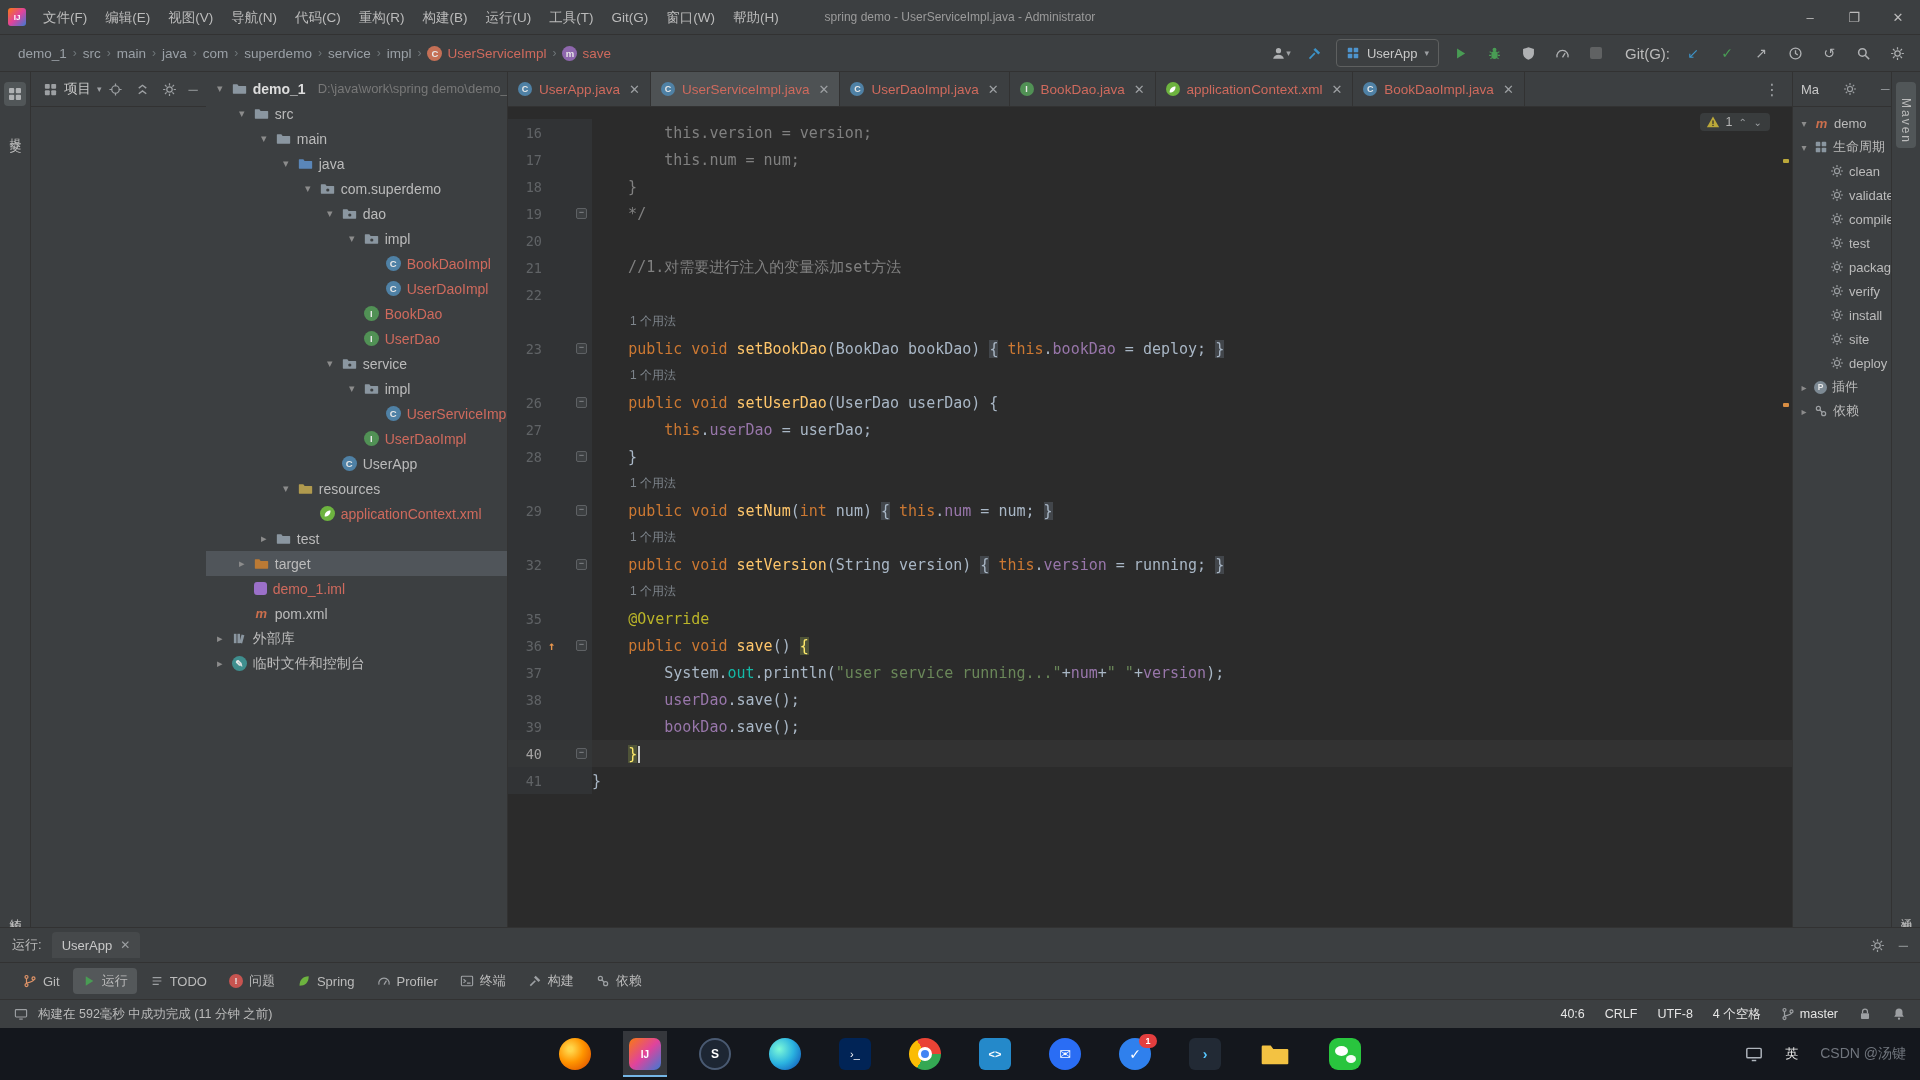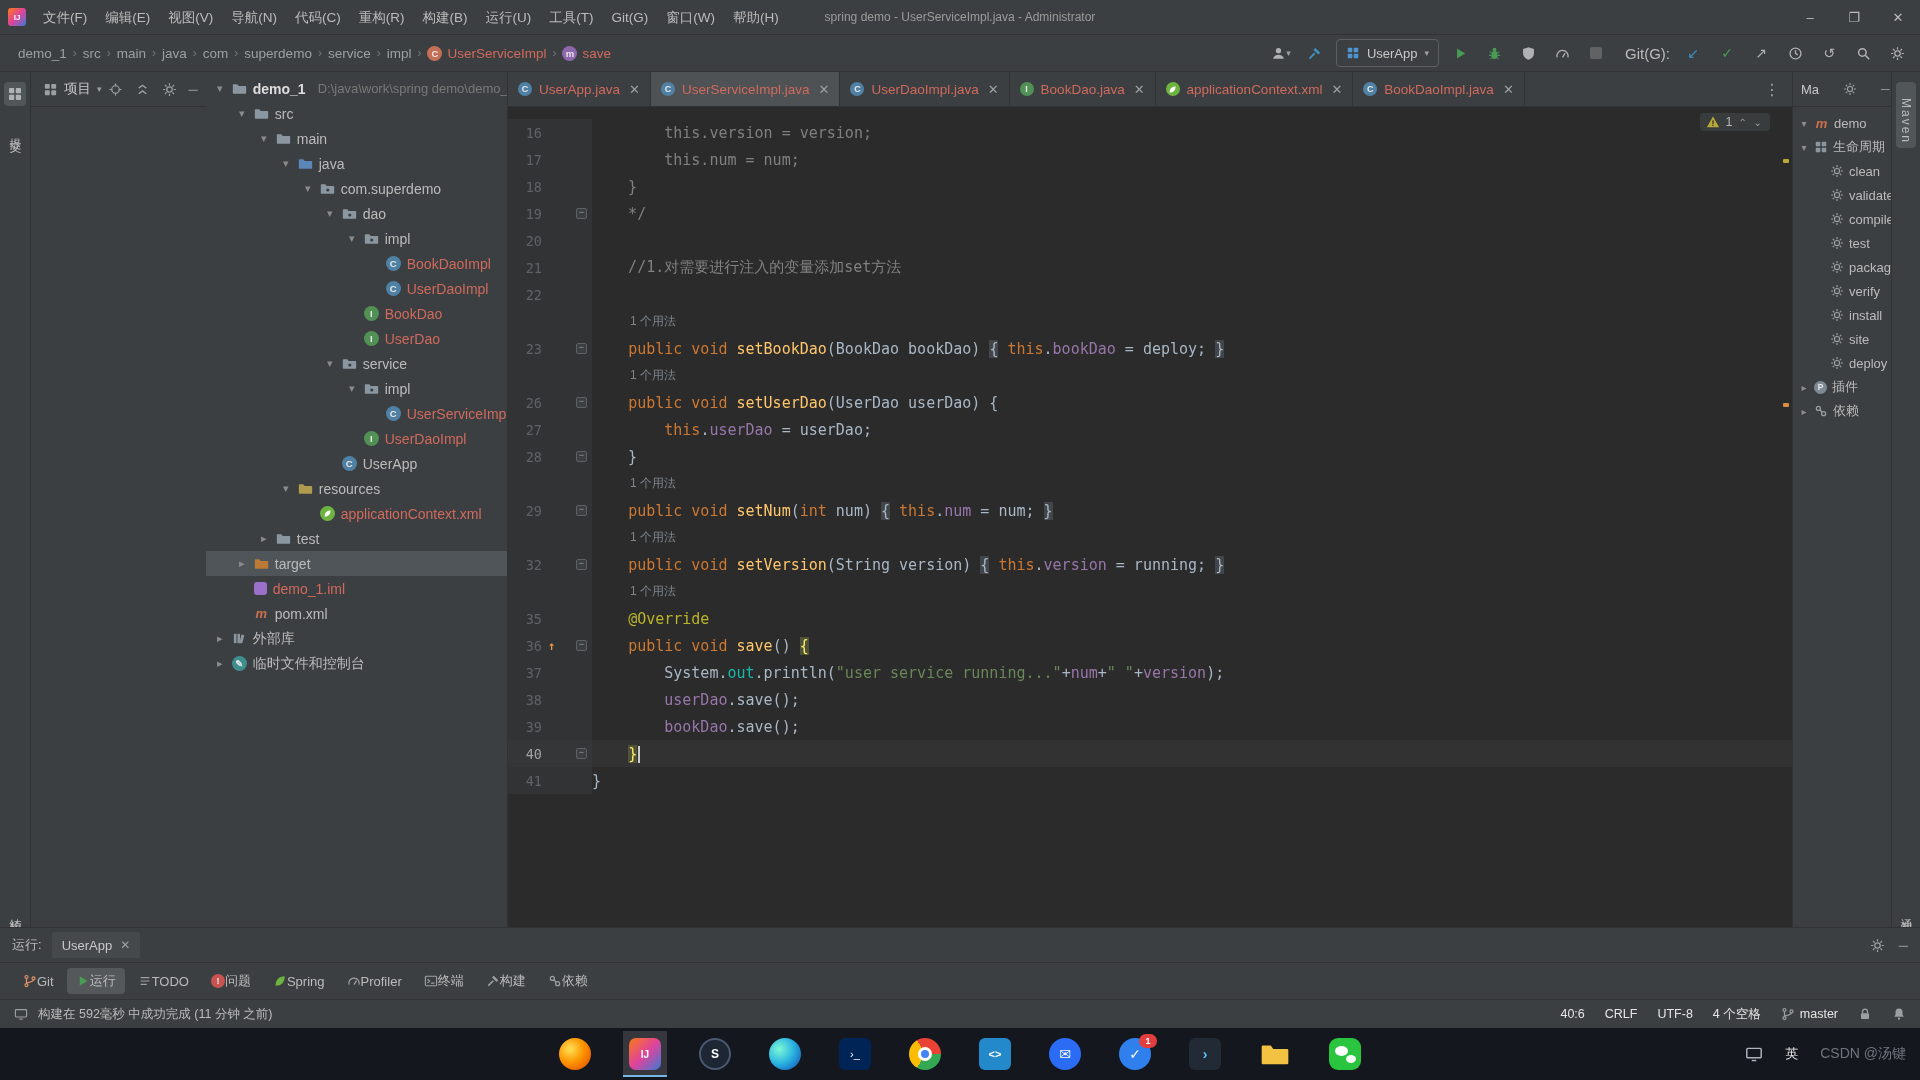--- a/index.html
+++ b/index.html
@@ -110,21 +110,21 @@
   
   .runbar{height:34px;background:#3c3f41;border-top:1px solid #323232;display:flex;align-items:center;padding:0 12px;flex:0 0 auto;gap:10px;}
   .rb-label{color:#bbbbbb;font-size:13px;}
   .rb-tab{display:flex;align-items:center;gap:8px;background:#46494b;height:26px;padding:0 10px;border-radius:4px 4px 0 0;font-size:13px;color:#c8c8c8;}
   .rb-tab .close{color:#9da0a3;font-size:12px;}
   .rb-right{margin-left:auto;display:flex;align-items:center;gap:14px;color:#9da0a3;}
   .rb-right svg{width:15px;height:15px;}
 
   
   .bottombar{height:36px;background:#3c3f41;border-top:1px solid #323232;display:flex;align-items:center;padding:0 14px;gap:4px;flex:0 0 auto;}
-  .bb-item{display:flex;align-items:center;padding:4px 9px;border-radius:4px;font-size:13px;color:#bbbbbb;}
+  .bb-item{display:flex;align-items:center;gap:6px;padding:4px 9px;border-radius:4px;font-size:13px;color:#bbbbbb;}
   .bb-item.active{background:#54585a;}
   .bb-item .ic svg{width:14px;height:14px;}
   .bb-item .ci{width:14px;height:14px;font-size:9px;}
 
   
   .statusbar{height:28px;background:#3c3f41;border-top:1px solid #323232;display:flex;align-items:center;padding:0 14px;font-size:12.5px;color:#bbbbbb;flex:0 0 auto;}
   .statusbar .ic svg{width:14px;height:14px;color:#9da0a3;}
   .sb-msg{margin-left:10px;color:#bbbbbb;}
   .sb-right{margin-left:auto;display:flex;align-items:center;gap:20px;}
   .sb-item{color:#e5e5e5;display:flex;align-items:center;gap:5px;}

